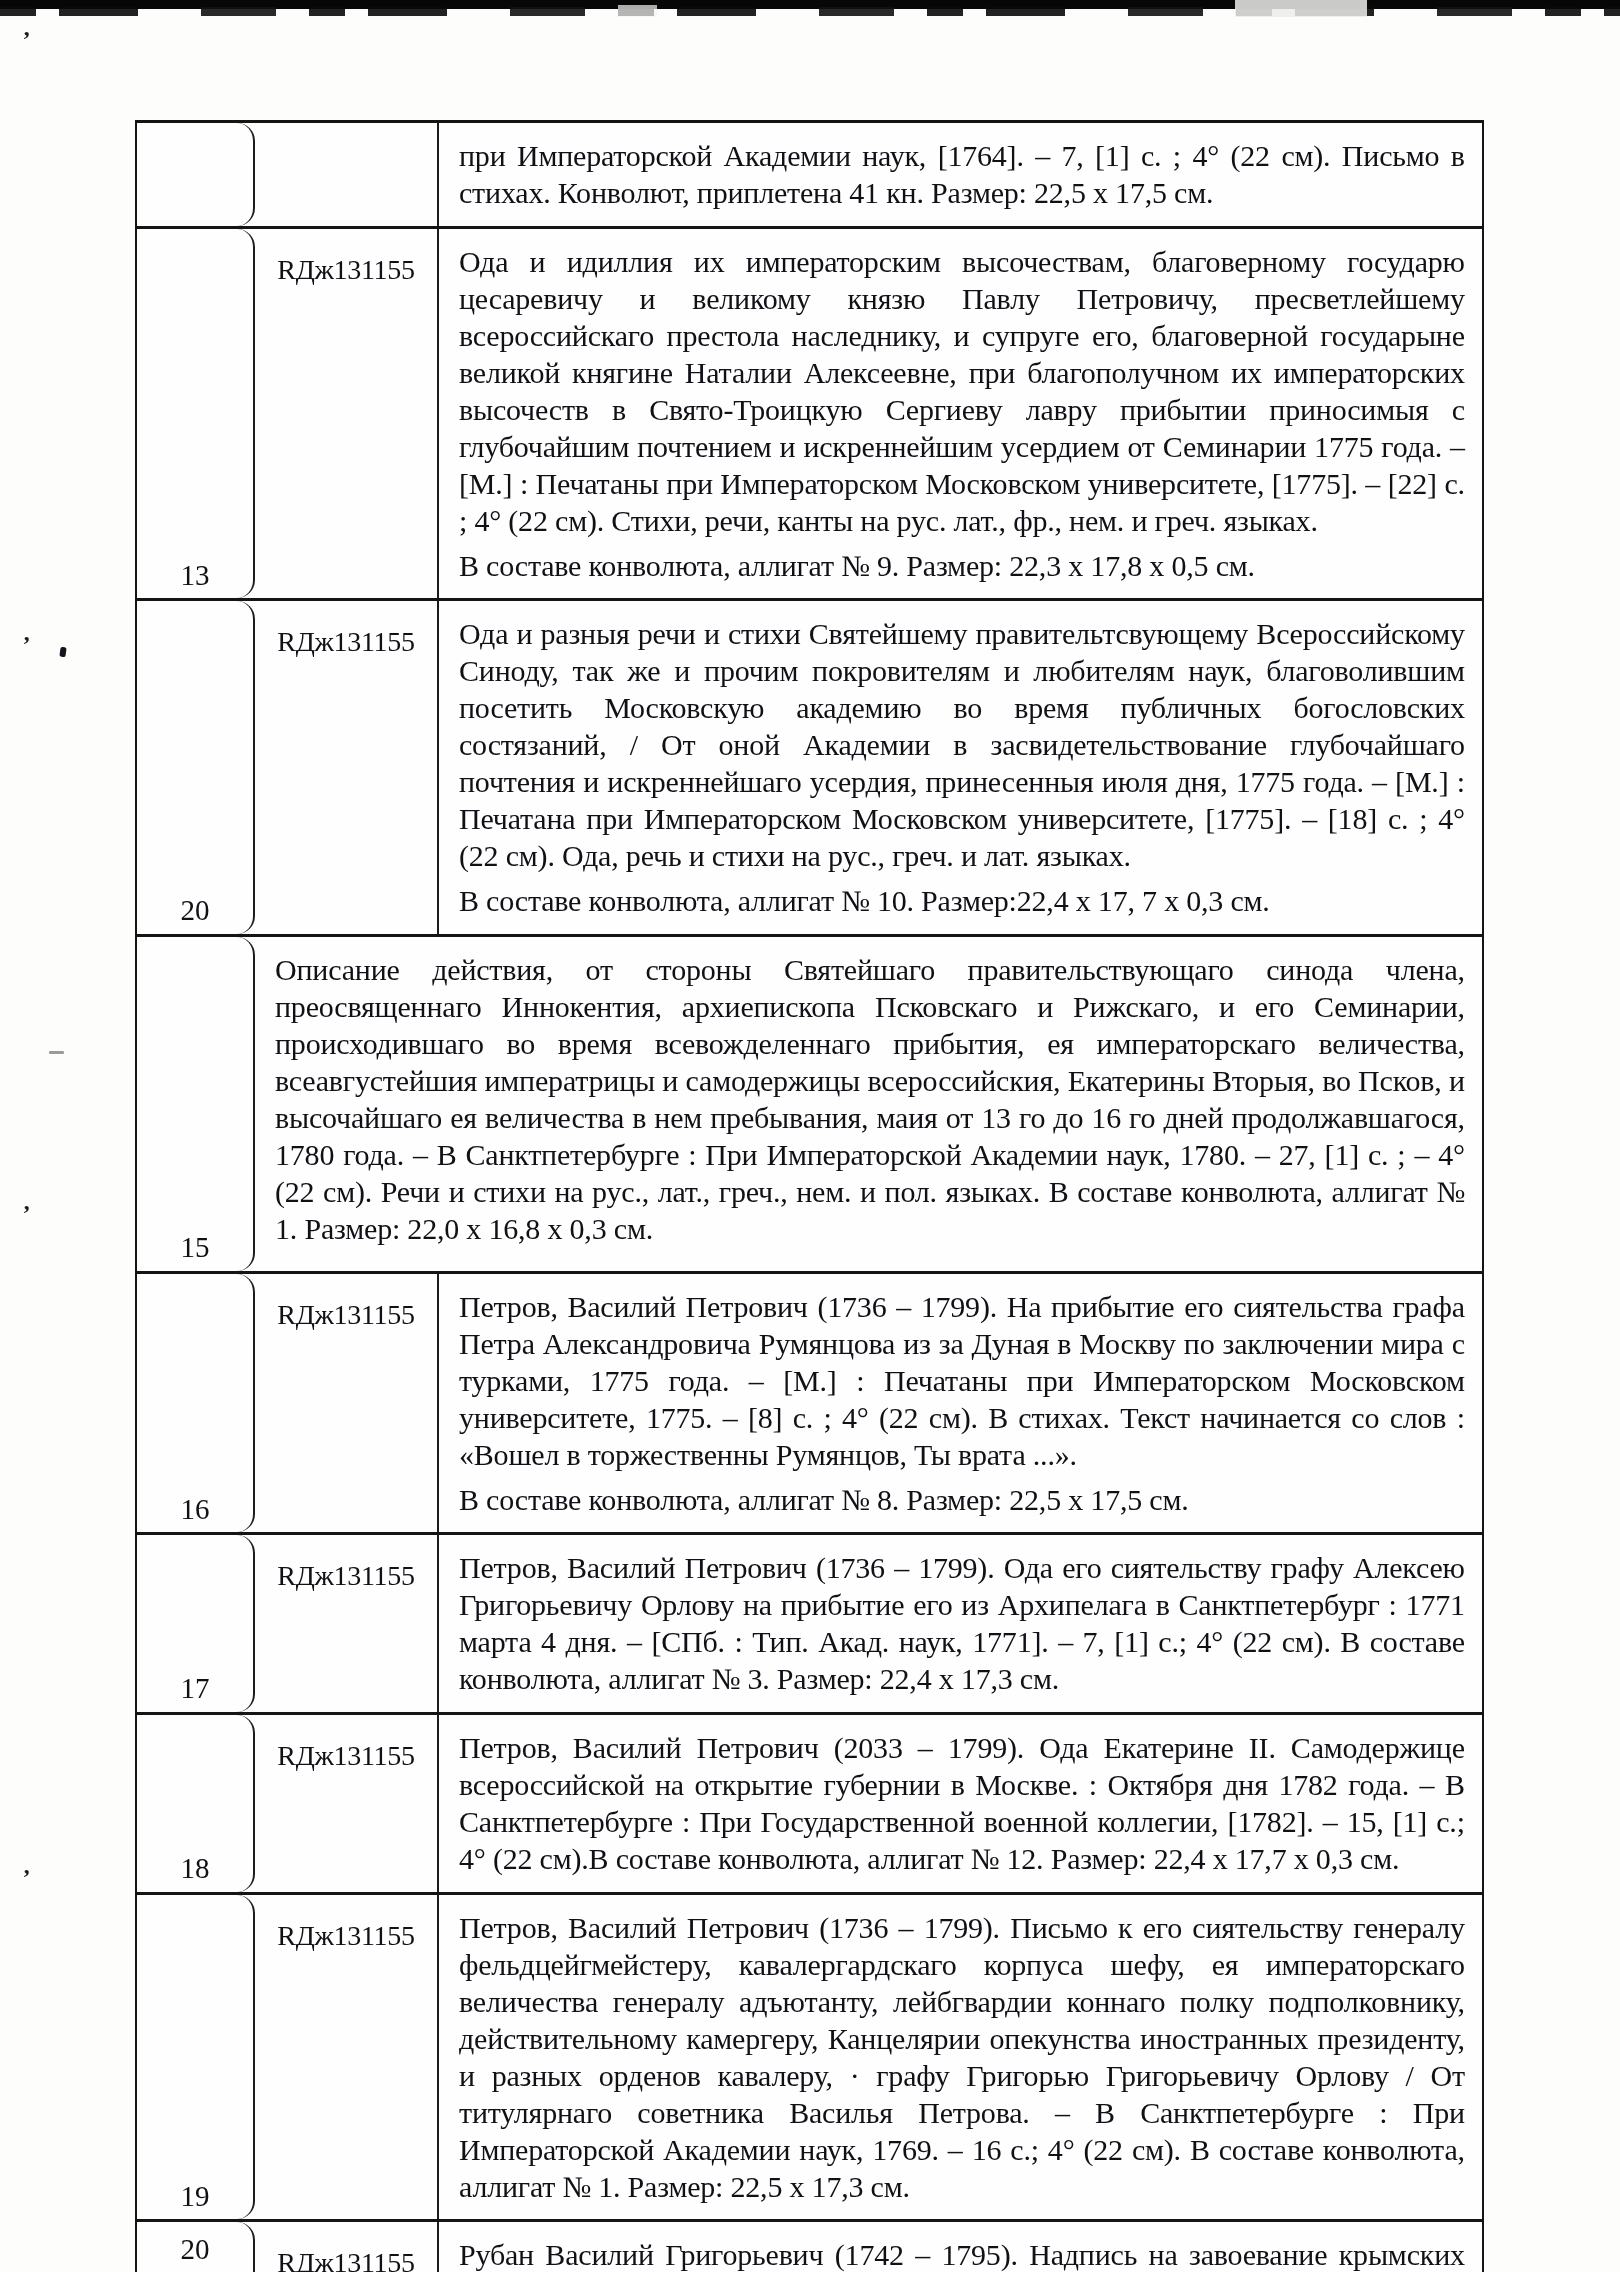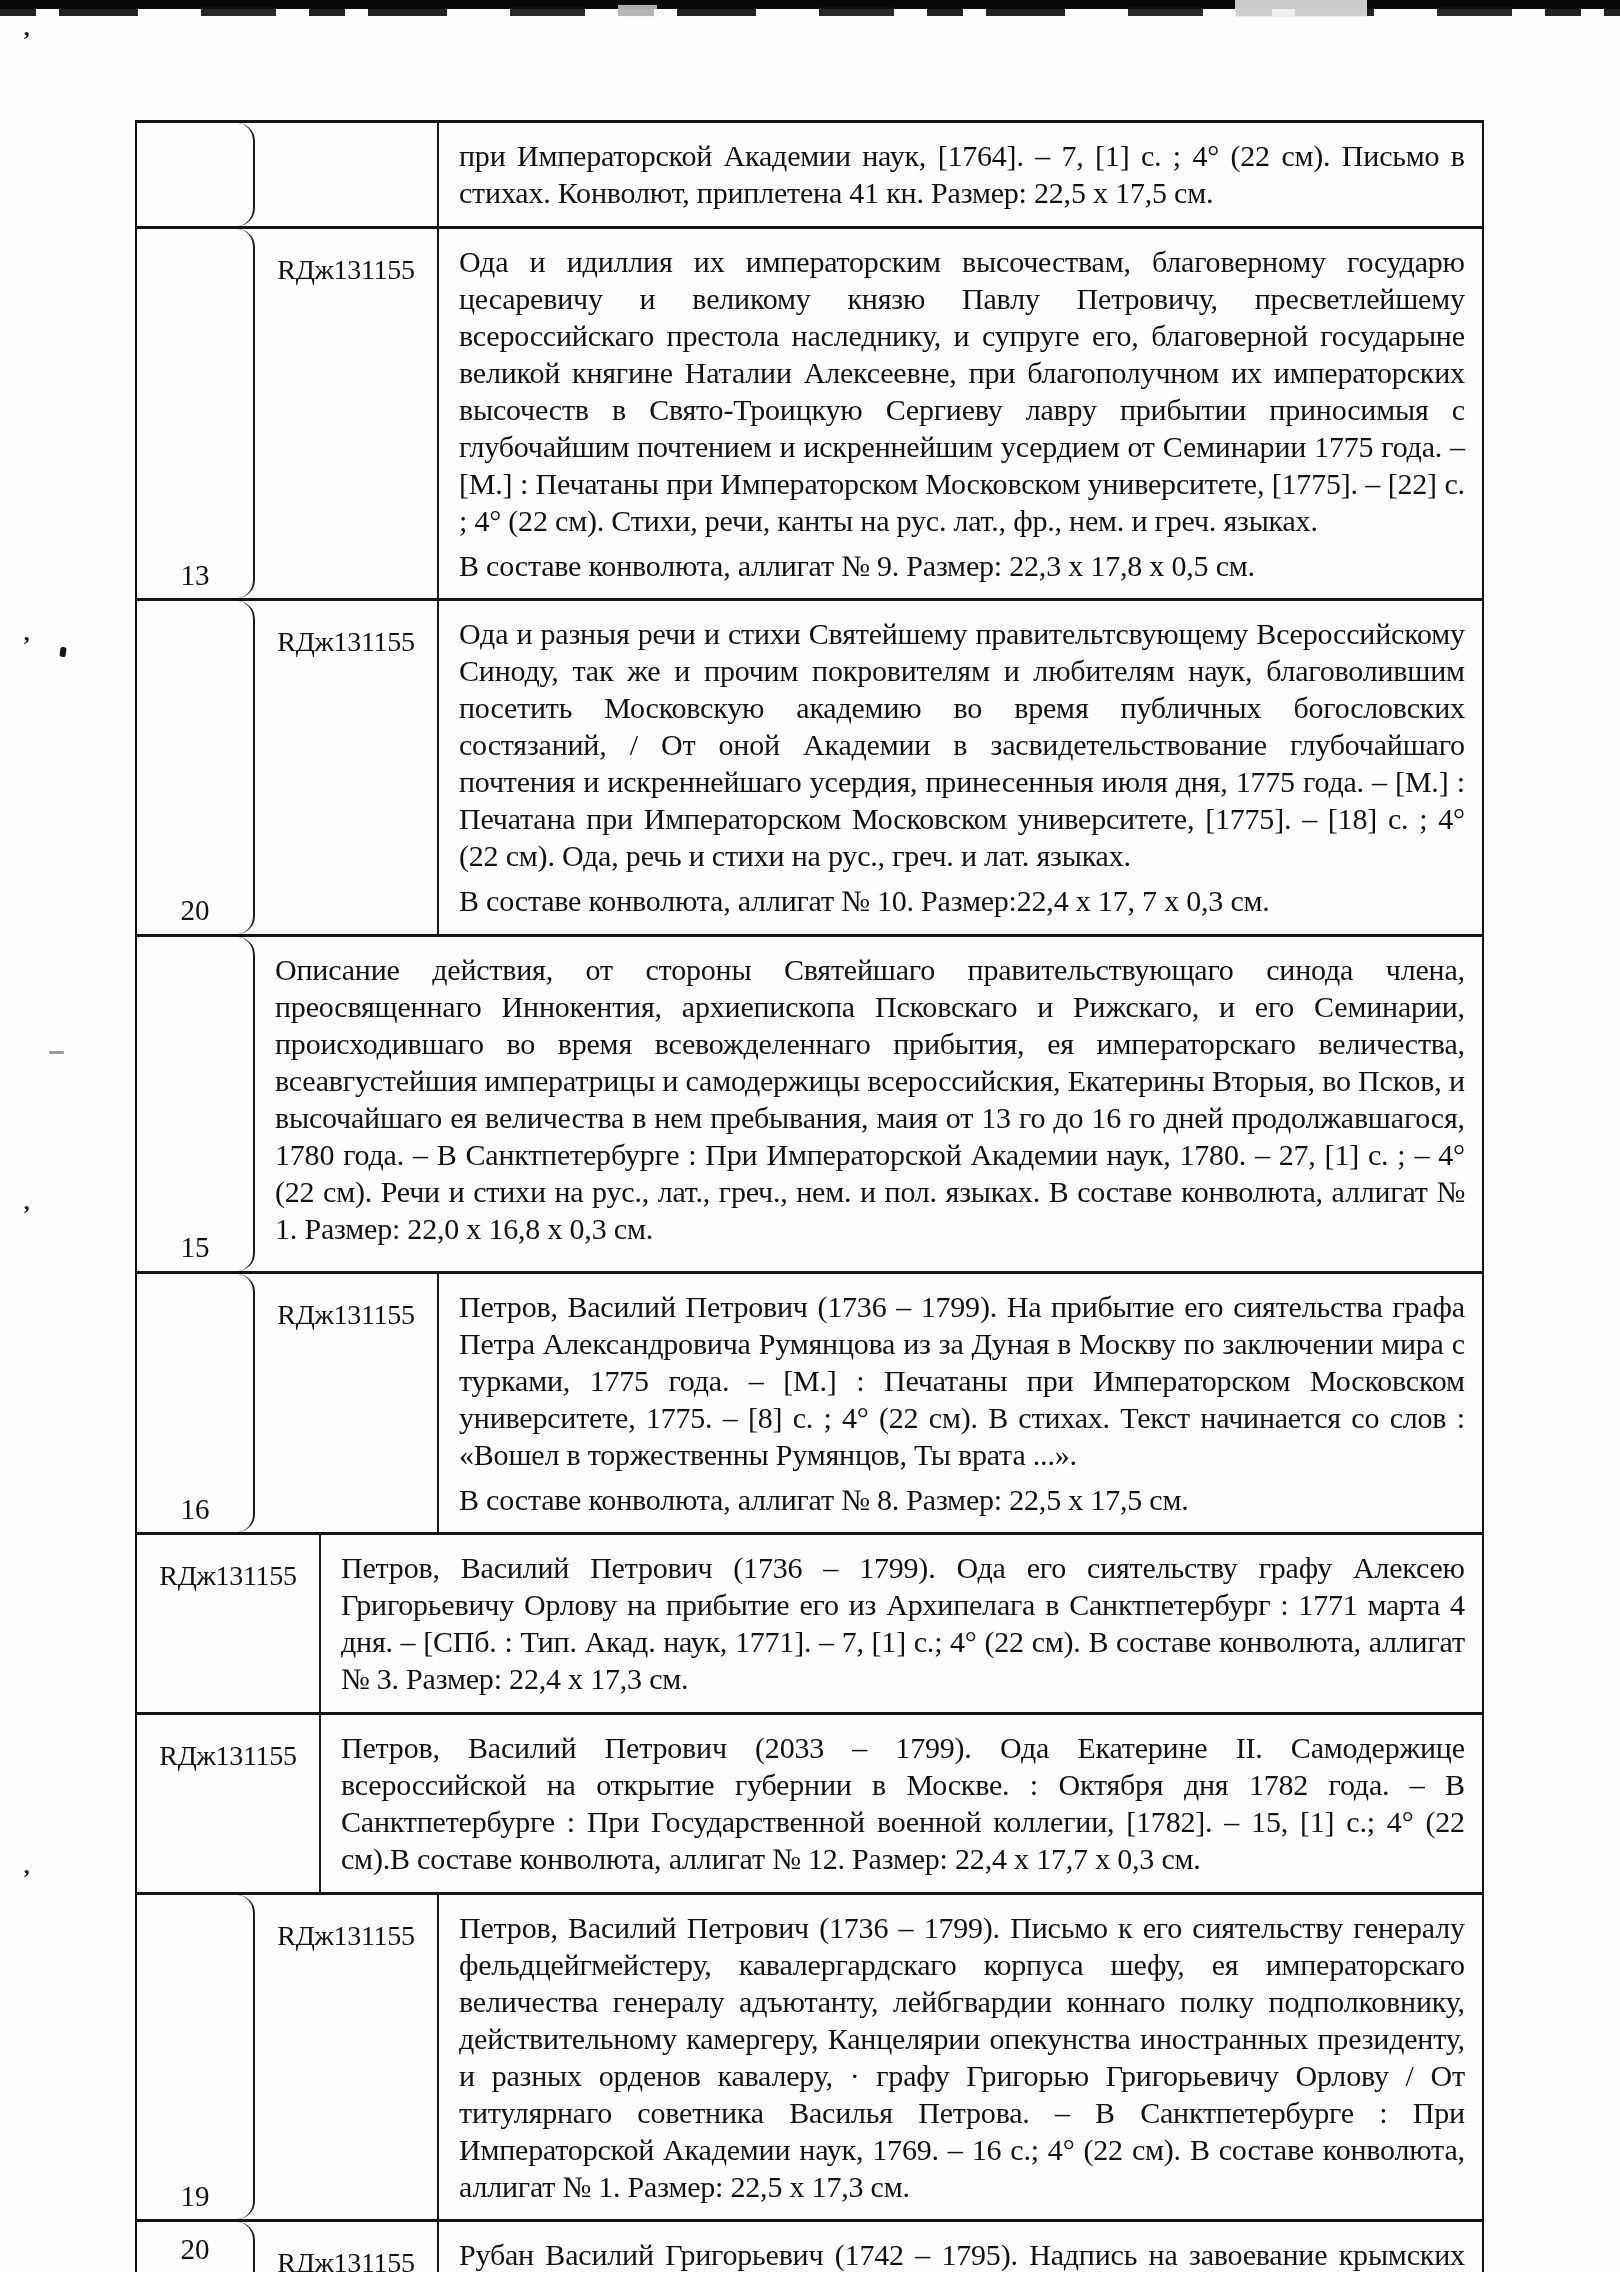--- a/index.html
+++ b/index.html
@@ -123,28 +123,34 @@
       </div>
       <div class="cell code">
         <span>RДж131155</span>
       </div>
       <div class="cell desc">
         <p>Петров, Василий Петрович (1736 – 1799). На прибытие его сиятельства графа Петра Александровича Румянцова из за Дуная в Москву по заключении мира с турками, 1775 года. – [М.] : Печатаны при Императорском Московском университете, 1775. – [8] с. ; 4° (22 см). В стихах. Текст начинается со слов : «Вошел в торжественны Румянцов, Ты врата ...».</p>
         <p>В составе конволюта, аллигат № 8. Размер: 22,5 х 17,5 см.</p>
       </div>
     </div>
     <div class="row" style="min-height: 164px;">
+      <div class="cell no">
+        <span>17</span>
+      </div>
       <div class="cell code">
         <span>RДж131155</span>
       </div>
       <div class="cell desc">
         <p>Петров, Василий Петрович (1736 – 1799). Ода его сиятельству графу Алексею Григорьевичу Орлову на прибытие его из Архипелага в Санктпетербург : 1771 марта 4 дня. – [СПб. : Тип. Акад. наук, 1771]. – 7, [1] с.; 4° (22 см).  В составе конволюта, аллигат № 3. Размер: 22,4 х 17,3 см.</p>
       </div>
     </div>
     <div class="row" style="min-height: 162px;">
+      <div class="cell no">
+        <span>18</span>
+      </div>
       <div class="cell code">
         <span>RДж131155</span>
       </div>
       <div class="cell desc">
         <p>Петров, Василий Петрович (2033 – 1799). Ода Екатерине II. Самодержице всероссийской на открытие губернии в Москве. : Октября дня 1782 года. – В Санктпетербурге : При Государственной военной коллегии, [1782]. – 15, [1] с.; 4° (22 см).В составе конволюта, аллигат № 12. Размер: 22,4 х 17,7 х 0,3 см.</p>
       </div>
     </div>
     <div class="row" style="min-height: 292px;">
       <div class="cell no">
         <span>19</span>

